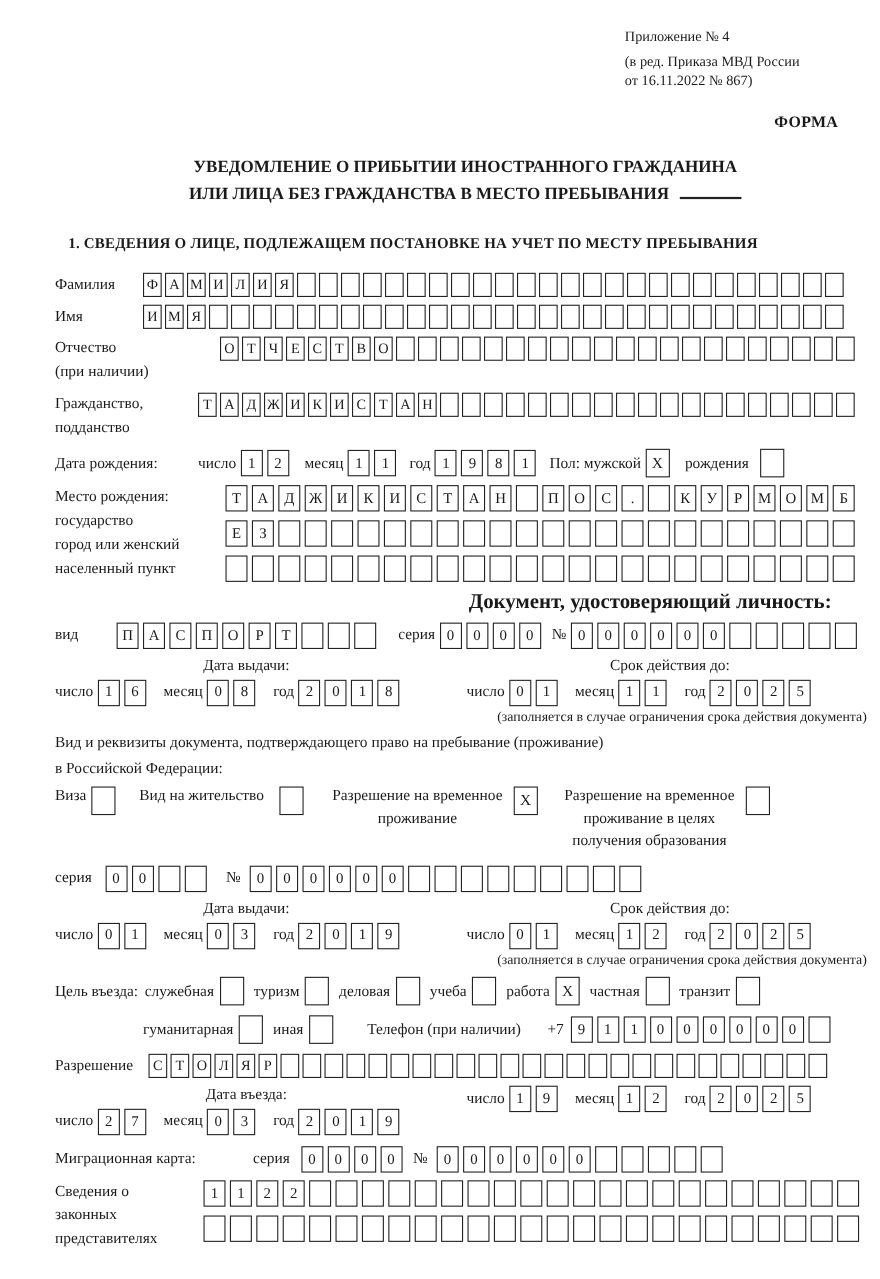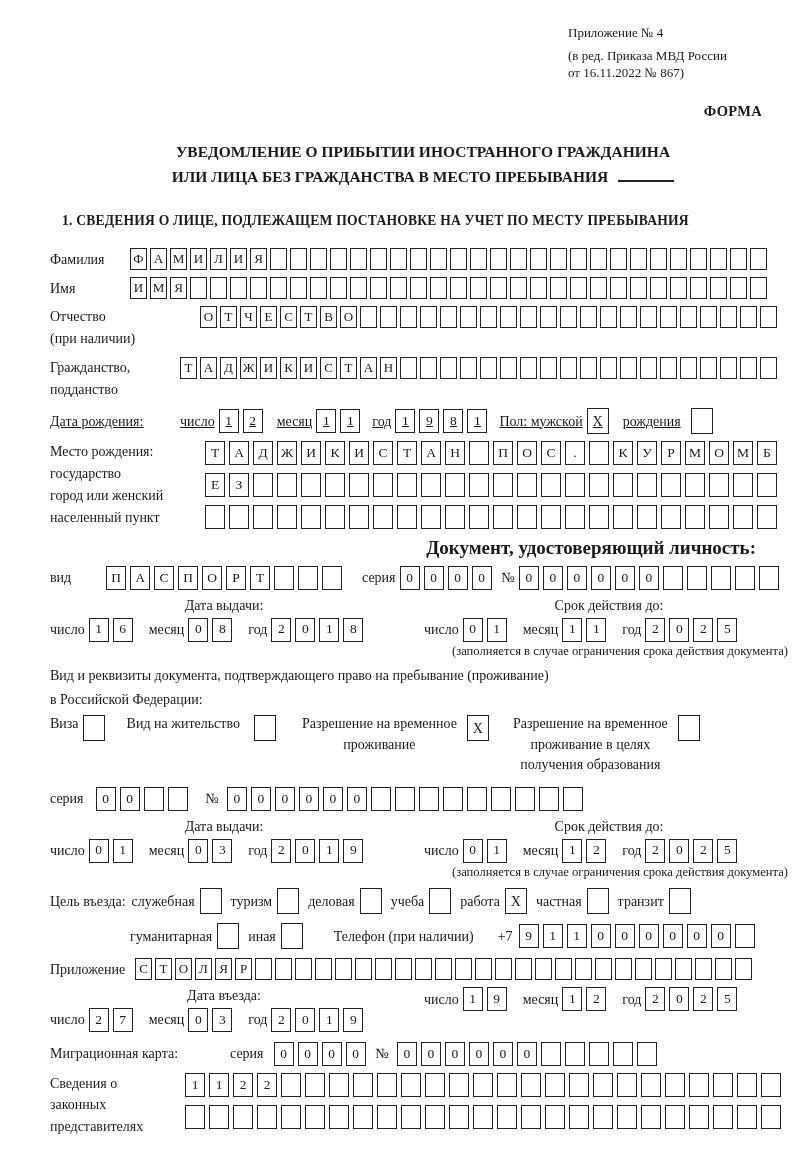--- a/index.html
+++ b/index.html
@@ -220,21 +220,21 @@
         <span class="cell"></span>
         <span class="cell"></span>
         <span class="cell"></span>
         <span class="cell"></span>
         <span class="cell"></span>
         <span class="cell"></span>
         <span class="cell"></span>
       </div>
   </div>
 
-  <div class="row" style="margin-top:4px;text-decoration:underline;">
+  <div class="row" style="margin-top:4px;">
     <div class="lbl" style="width:118px">Дата рождения:</div>
     <span class="dl" style="margin-left:12px">число</span>
     <div class="cells w">
         <span class="cell">1</span>
         <span class="cell">2</span>
       </div>
     <span class="dl" style="margin-left:10px">месяц</span>
     <div class="cells w">
         <span class="cell">1</span>
         <span class="cell">1</span>
@@ -566,21 +566,21 @@
         <span class="cell">0</span>
         <span class="cell">0</span>
         <span class="cell">0</span>
         <span class="cell">0</span>
         <span class="cell">0</span>
         <span class="cell"></span>
       </div>
   </div>
 
   <div class="row">
-    <div class="lbl" style="width:85px">Приложение</div>
+    <div class="lbl" style="width:85px">Разрешение</div>
     <div class="cells">
         <span class="cell">С</span>
         <span class="cell">Т</span>
         <span class="cell">О</span>
         <span class="cell">Л</span>
         <span class="cell">Я</span>
         <span class="cell">Р</span>
         <span class="cell"></span>
         <span class="cell"></span>
         <span class="cell"></span>

